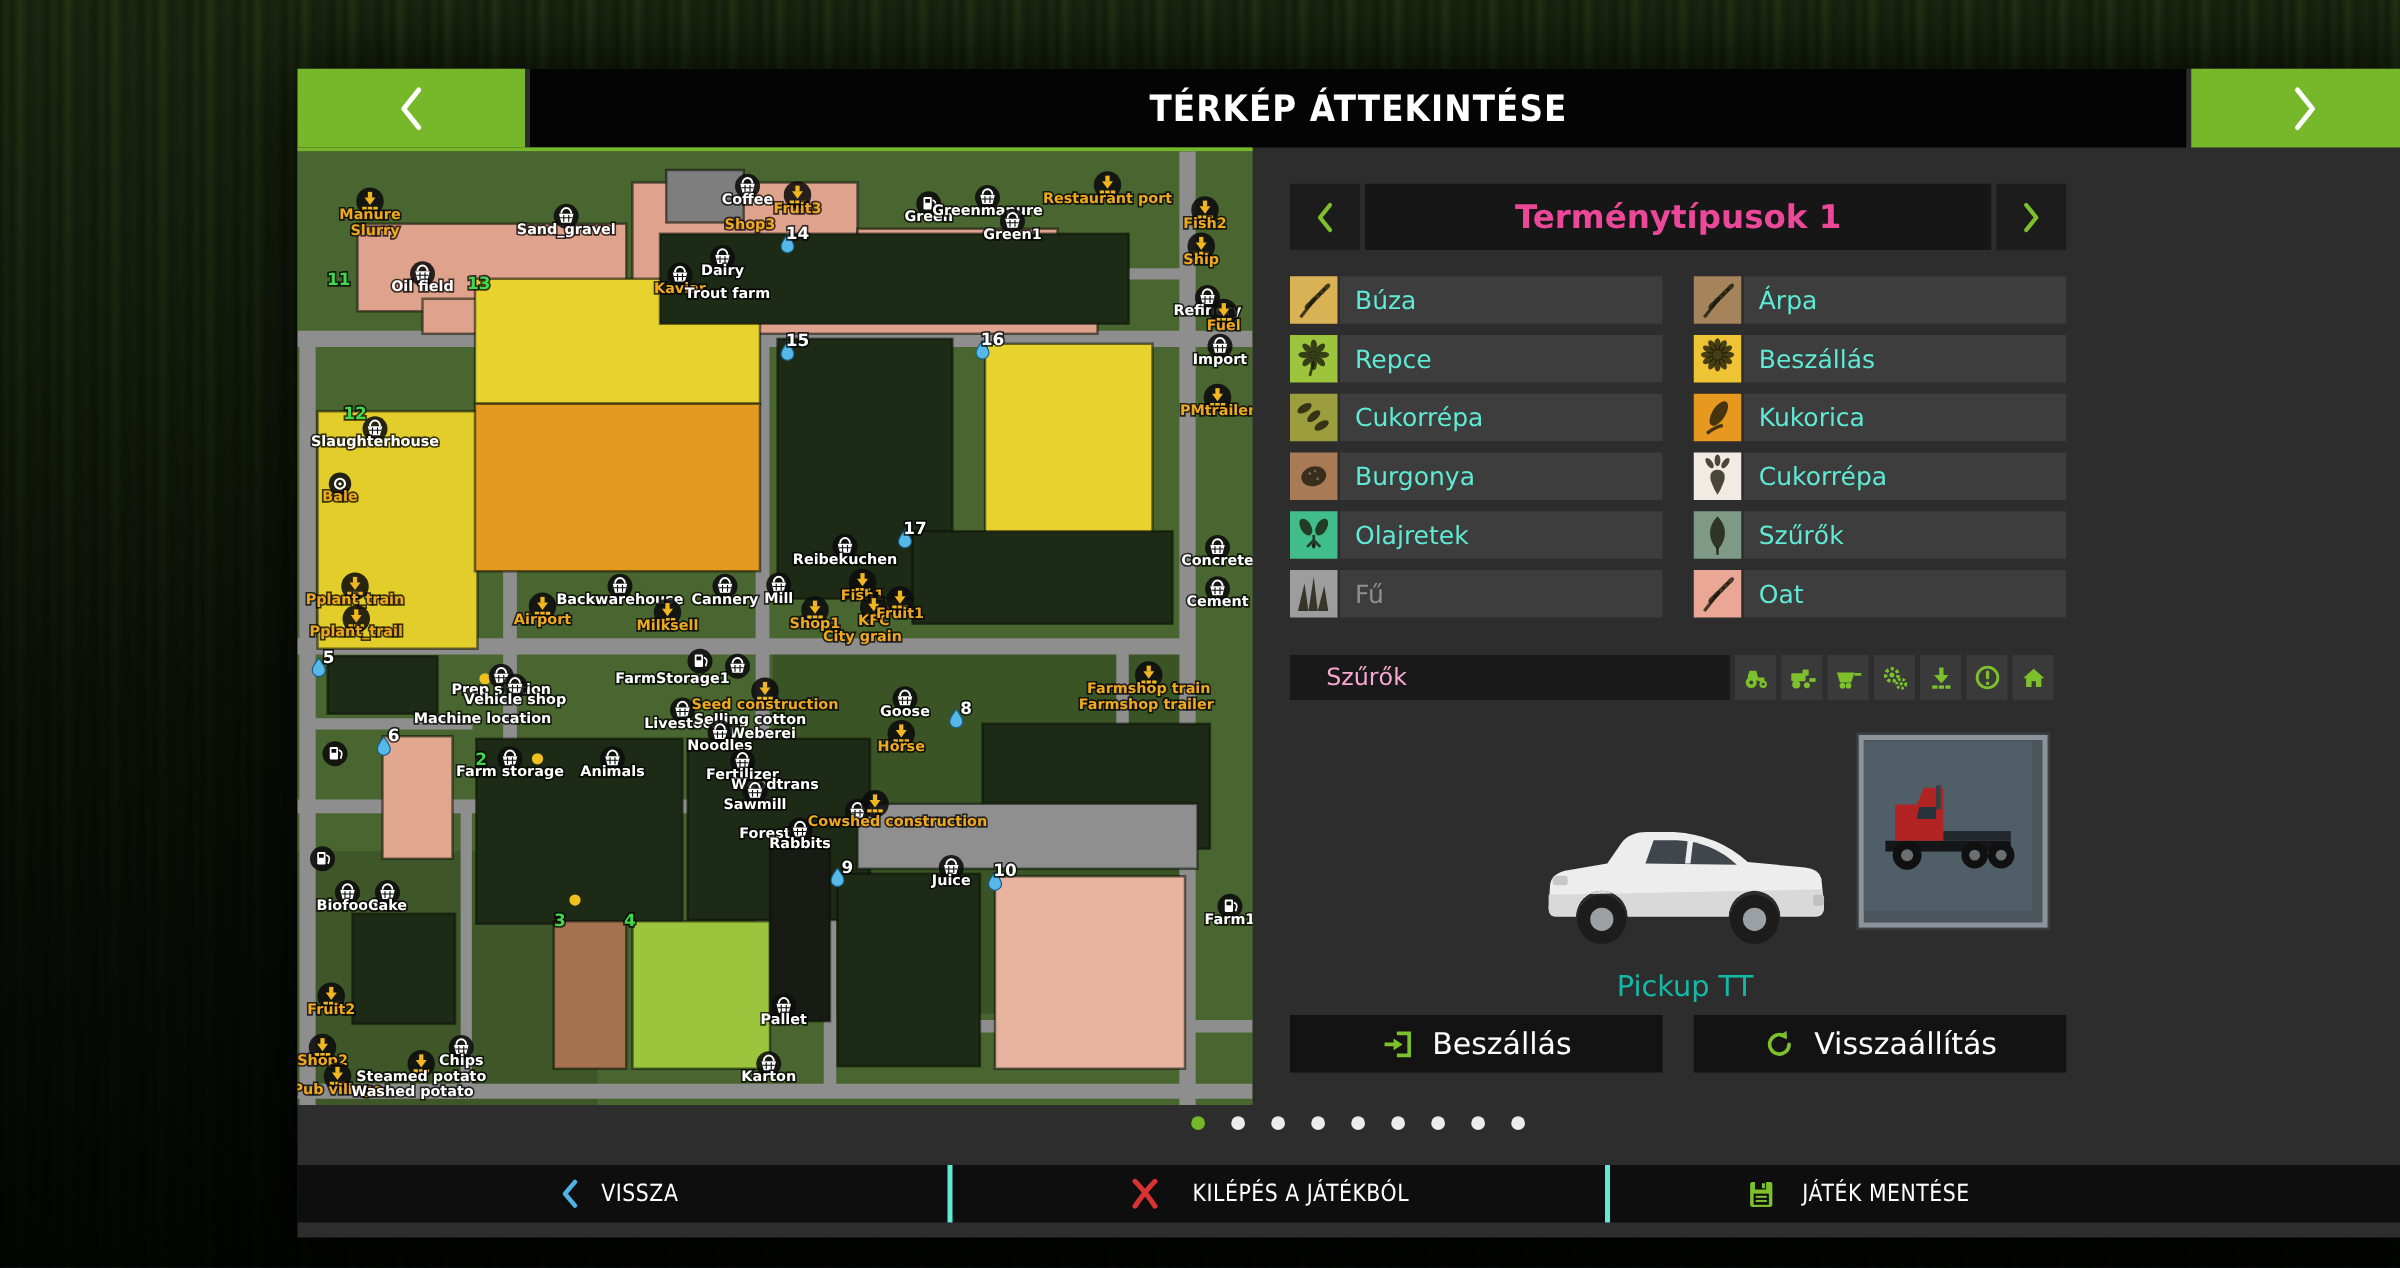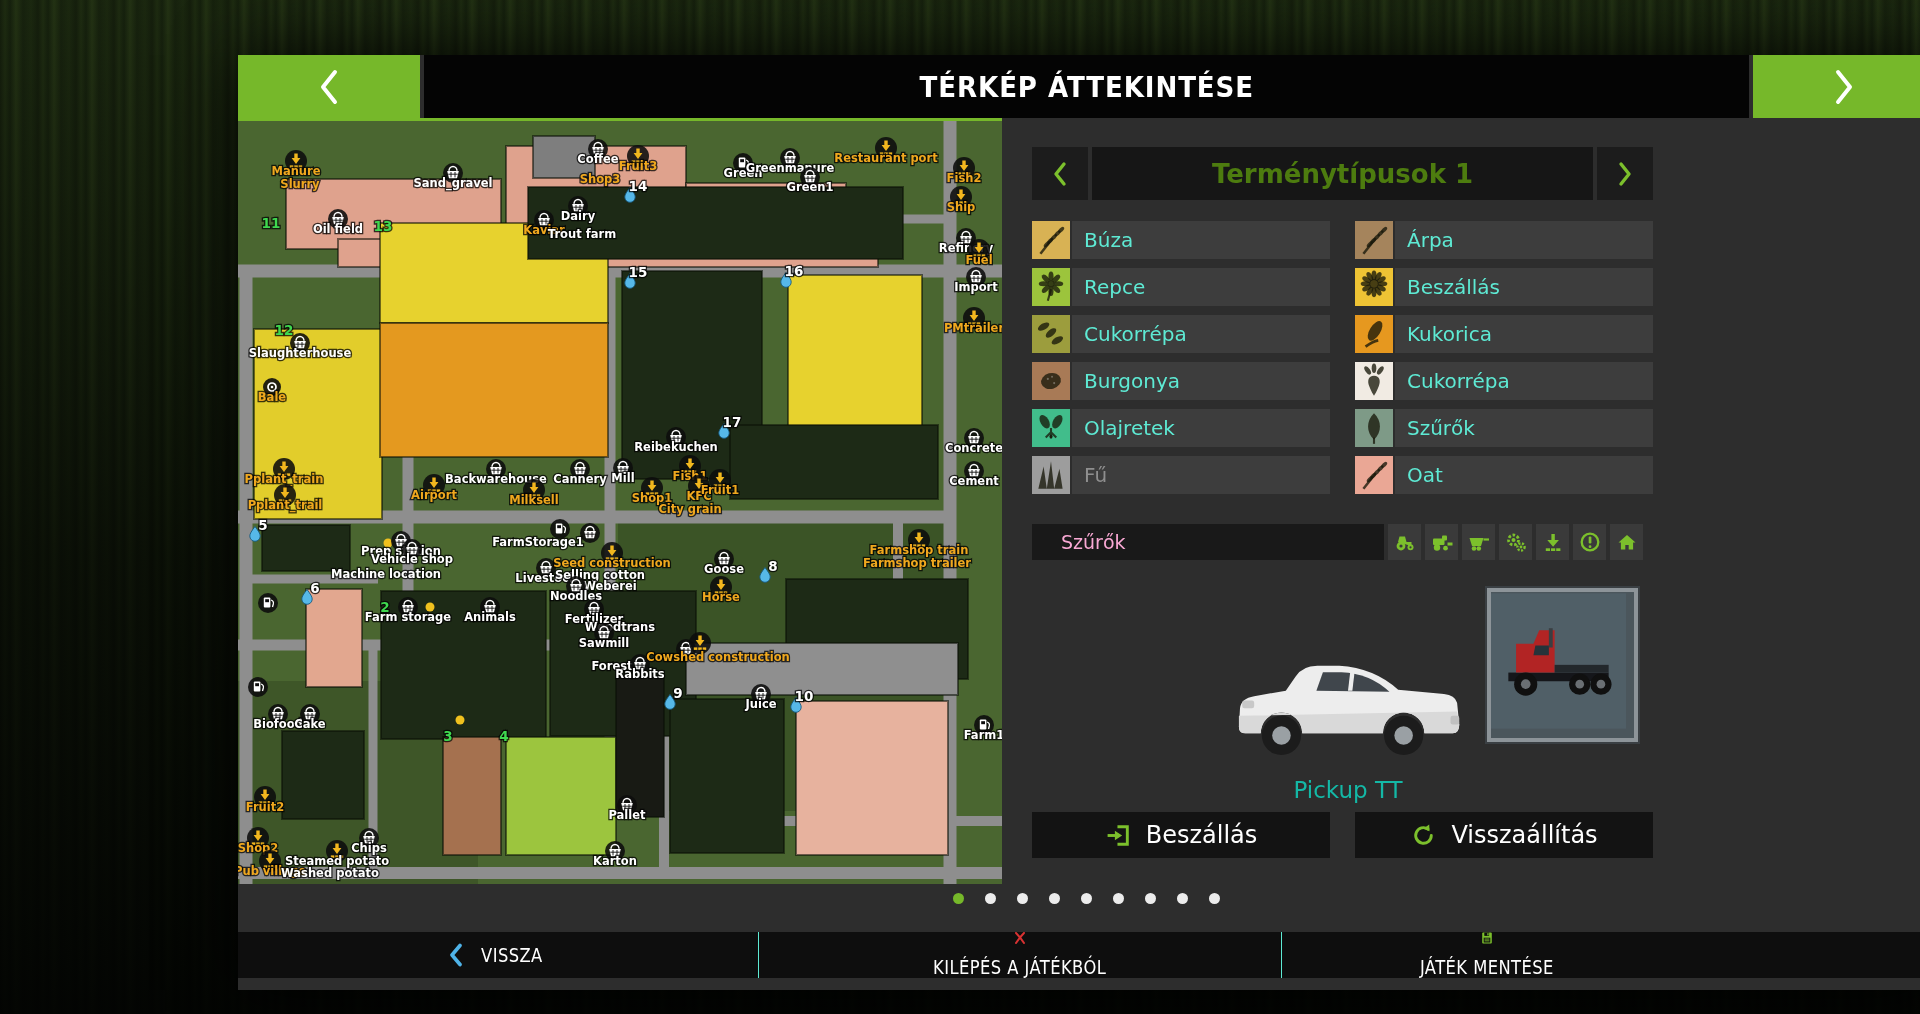--- a/index.html
+++ b/index.html
@@ -16,21 +16,21 @@
   .hdr-title{flex:1;background:#040404;display:flex;align-items:center;justify-content:center;
     color:#fff;font-size:29px;font-weight:bold;}
   .hdr-title span{display:inline-block;transform:scaleX(.9);letter-spacing:1px;}
   
   .map{position:absolute;left:0;top:63px;width:764px;height:766px;background:#4a6630;border-top:3px solid #76b82a;box-sizing:border-box;}
   .map svg{display:block;}
   
   .rp-hdr{position:absolute;left:794px;top:92px;width:621px;height:53px;display:flex;gap:4px;}
   .rp-nav{width:56px;background:#1c1c1c;display:flex;align-items:center;justify-content:center;cursor:pointer;}
   .rp-title{flex:1;background:#161616;display:flex;align-items:center;justify-content:center;
-    color:#4d7c0f;font-size:26px;font-weight:600;}
+    color:#ec4899;font-size:26px;font-weight:600;}
   .crops{position:absolute;left:794px;top:166px;width:621px;display:grid;
     grid-template-columns:298px 298px;column-gap:25px;row-gap:9px;grid-auto-flow:column;grid-template-rows:repeat(6,38px);}
   .crop{display:flex;height:38px;cursor:pointer;}
   .cicon{width:38px;height:38px;flex:none;}
   .clabel{flex:1;margin-left:2px;background:#3d3d3d;display:flex;align-items:center;
     padding-left:12px;font-size:20px;color:#5eead4;}
   .crop.disabled .clabel{color:#8f8f8f;}
   .filter{position:absolute;left:794px;top:469px;width:621px;height:36px;display:flex;gap:4px;}
   .finput{width:352px;background:#191919;color:#f9a8d4;font-size:19px;display:flex;align-items:center;padding-left:29px;box-sizing:border-box;}
   .fbtn{width:33px;background:#3a3a3a;display:flex;align-items:center;justify-content:center;cursor:pointer;}
@@ -43,21 +43,21 @@
   .vbtn{flex:1;height:46px;background:#131313;display:flex;align-items:center;justify-content:center;
     gap:14px;color:#fff;font-size:24px;cursor:pointer;}
   
   .dots{position:absolute;left:0;right:0;top:838px;display:flex;justify-content:center;gap:21px;}
   .dot{width:11px;height:11px;border-radius:50%;background:#ececec;cursor:pointer;}
   .dot.active{background:#76b82a;}
   
   .footer{position:absolute;left:0;right:0;top:877px;height:46px;background:#0e0e0e;display:flex;}
   .fseg{display:flex;align-items:center;justify-content:center;gap:12px;color:#fff;
     font-weight:normal;font-size:19px;cursor:pointer;}
-  .fseg+.fseg{border-left:1px solid #5eead4;flex-direction:column;}
+  .fseg+.fseg{border-left:4px solid #5eead4;}
   .fseg span{display:inline-block;transform:scaleX(.86);letter-spacing:.5px;white-space:nowrap;}
   .fseg.s1{width:520px;}.fseg.s2{width:522px;}.fseg.s3{width:409px;}
 </style>
 </head>
 <body>
 
 <div class="bg"></div>
 
 <div class="dialog">
 

